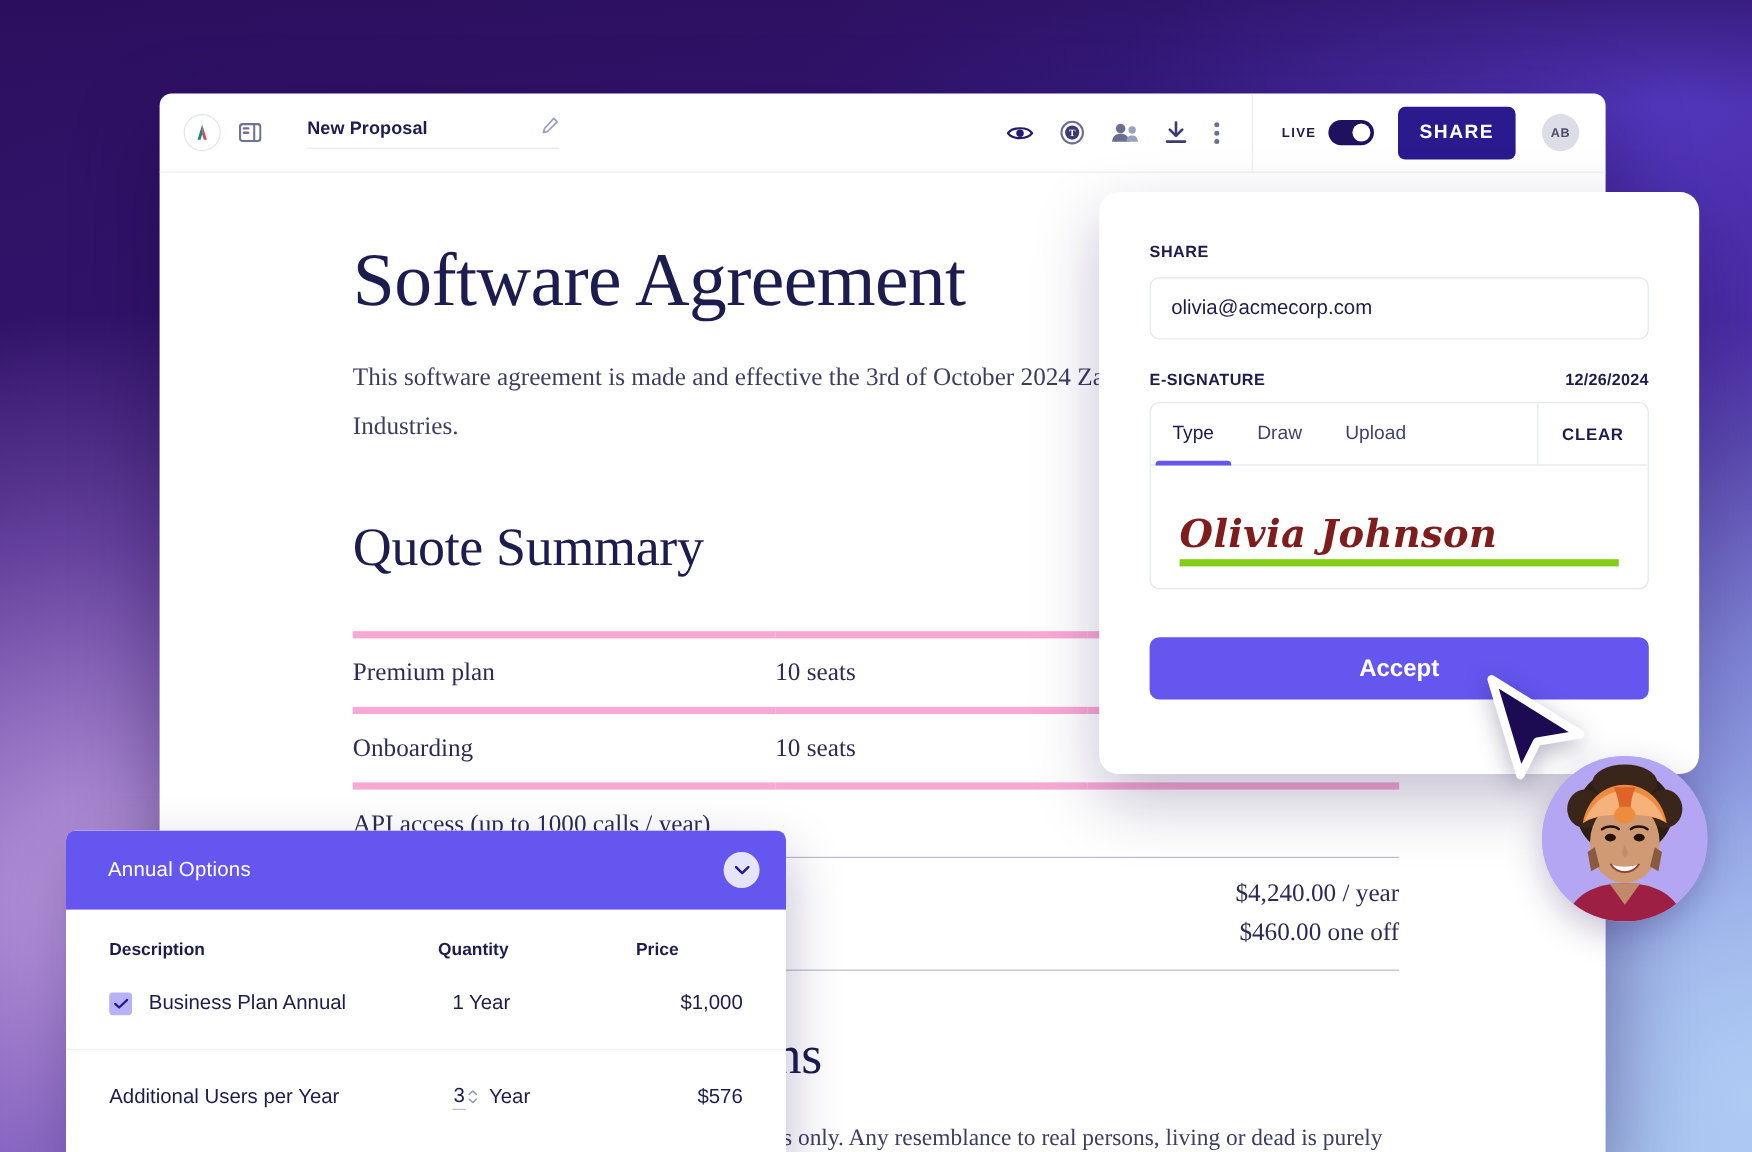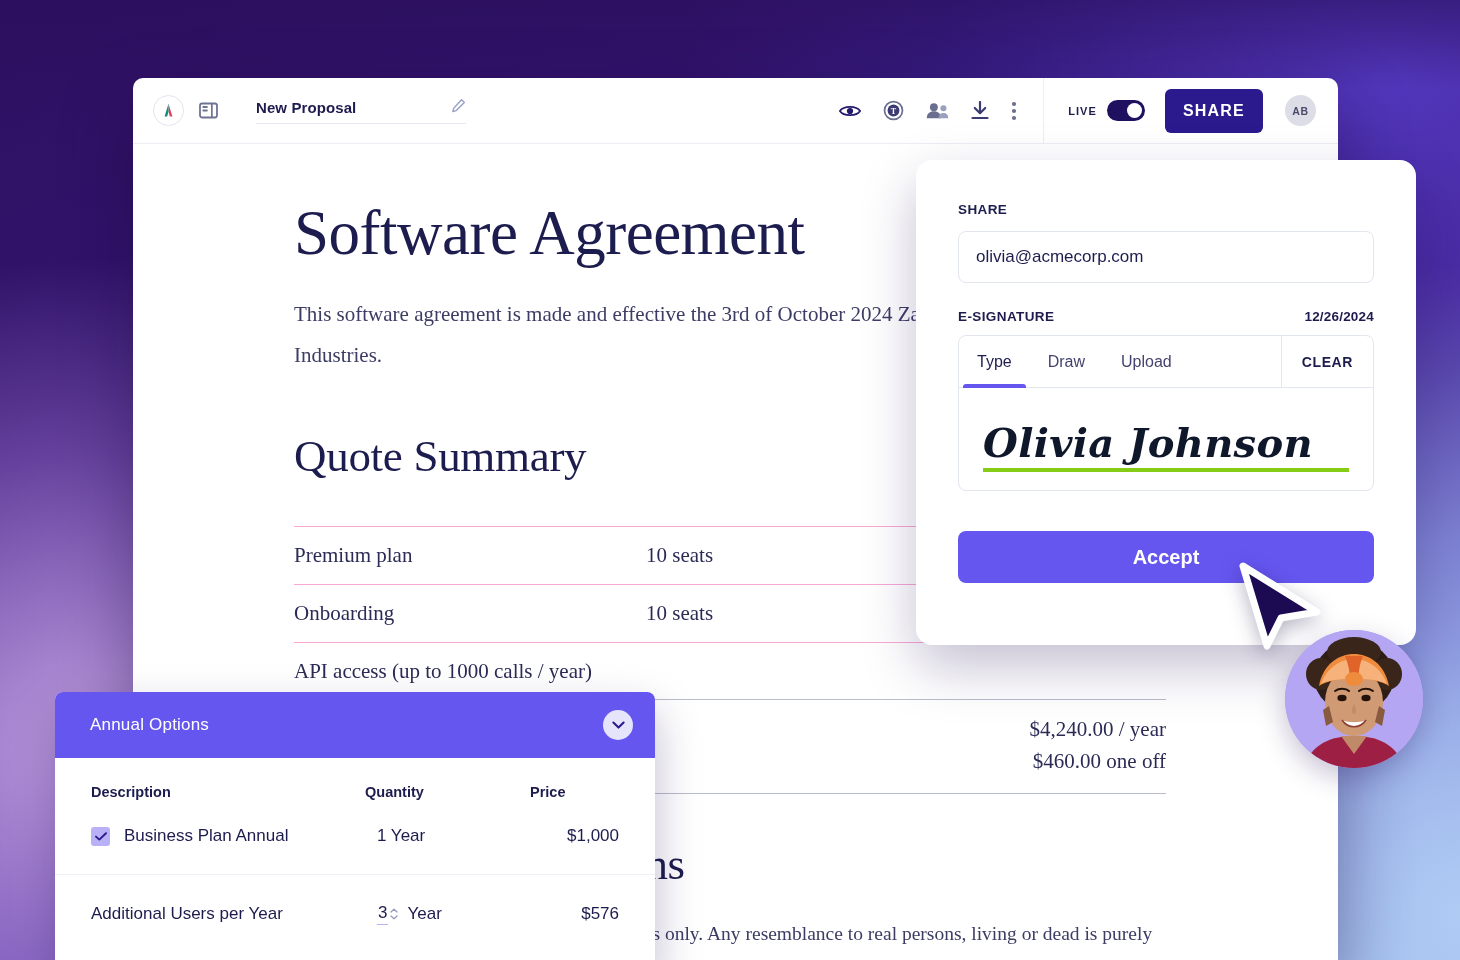--- a/index.html
+++ b/index.html
@@ -146,21 +146,21 @@
   }
 
   .quote-table {
     margin-top: 44px;
     width: 872px;
     border-collapse: collapse;
     font-family: "Liberation Serif", serif;
     font-size: 21px;
     color: #2b2b56;
   }
-  .quote-table tr { border-top: 1px solid #f9a8d4; }
+  .quote-table tr { border-top: 6px solid #f9a8d4; }
   .quote-table td { padding: 16px 0; }
   .qt-qty { width: 260px; }
   .qt-price { text-align: right; width: 260px; }
 
   .totals {
     width: 872px;
     border-top: 1px solid #b9bccd;
     border-bottom: 1px solid #b9bccd;
     font-family: "Liberation Serif", serif;
     font-size: 21px;
@@ -245,24 +245,24 @@
   }
   .sig-canvas {
     height: 102px;
     display: flex; align-items: flex-end;
     padding: 0 24px 18px;
   }
   .sig-name {
     font-family: "DejaVu Serif", serif;
     font-style: italic;
     font-weight: 700;
-    font-size: 40px;
-    color: #0f172a;
+    font-size: 32px;
+    color: #7f1d1d;
     width: 100%;
-    border-bottom: 4px solid #84cc16;
+    border-bottom: 6px solid #84cc16;
     padding-bottom: 2px;
     letter-spacing: .3px;
   }
   .accept-btn {
     margin-top: 40px;
     width: 100%;
     height: 52px;
     background: #6556ef;
     border: none; border-radius: 8px;
     color: #fff;

